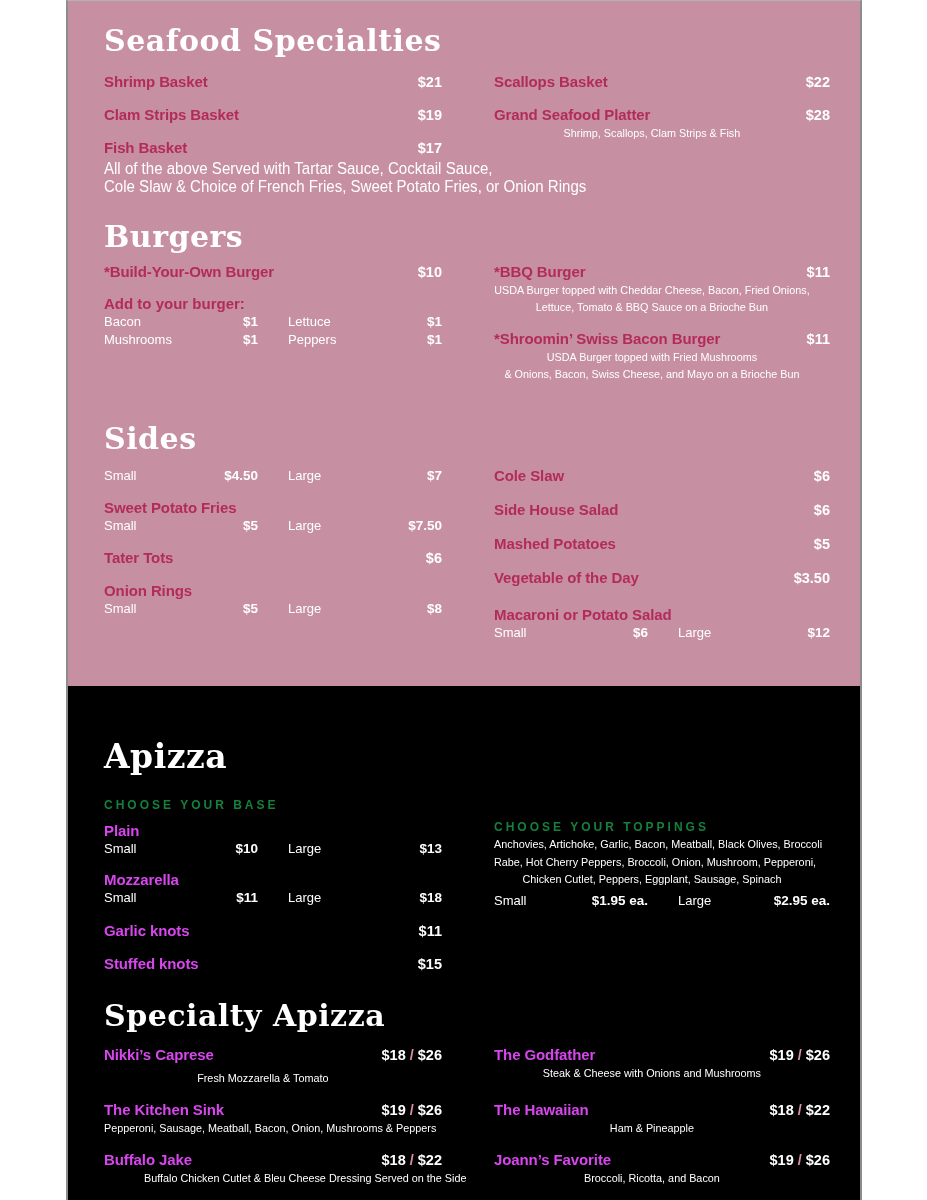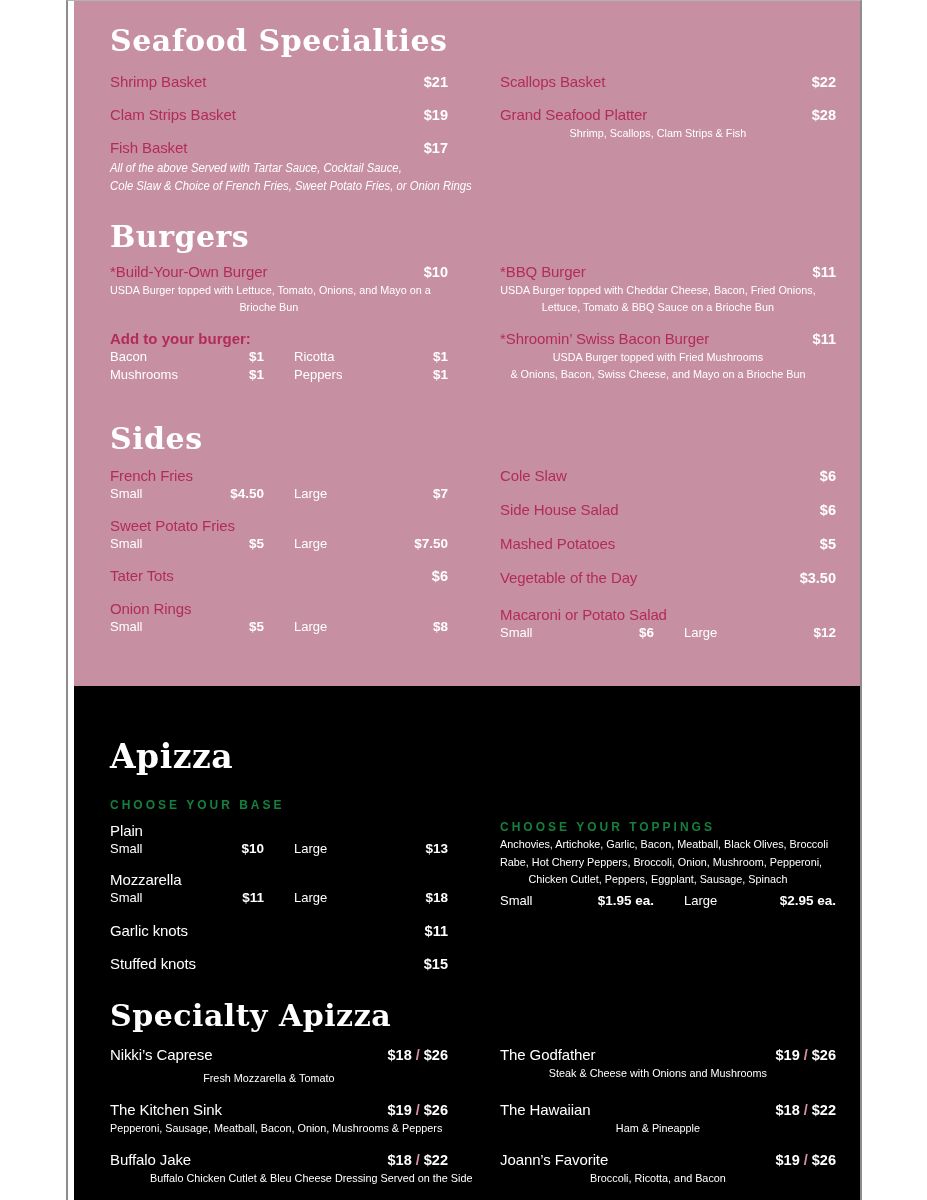--- a/index.html
+++ b/index.html
@@ -9,47 +9,46 @@
     overflow:hidden;
     position:relative;
     font-family:"Liberation Sans", sans-serif;
   }
   .panel {
     position:absolute; left:66px; top:0;
     width:796px; height:1200px;
     border-left:2px solid #8d8d8d;
     border-right:2px solid #8d8d8d;
     border-top:1px solid #b3b3b3;
-    padding-left:6px;
   }
   .band { position:relative; width:100%; }
   .band-pink { height:685px; background:#c690a2; }
   .band-black { height:514px; background:#000000; }
   .sec { position:absolute; left:36px; right:30px; }
 
   
   .title {
     font-family:"DejaVu Serif", serif;
     font-weight:700; color:#ffffff;
     font-size:30px; line-height:36px; letter-spacing:.5px;
   }
   .title-big { font-size:33px; line-height:40px; }
 
   .cols { display:grid; grid-template-columns:338px 336px; column-gap:52px; }
 
   .irow { display:flex; justify-content:space-between; align-items:baseline; line-height:18px; }
-  .iname { font-size:15px; font-weight:400; letter-spacing:-.1px; }
+  .iname { font-size:15px; font-weight:700; letter-spacing:-.1px; }
   .band-pink .iname { color:#b22b5b; }
-  .band-black .iname { color:#ffffff; }
+  .band-black .iname { color:#d946ef; }
   .iprice { color:#ffffff; font-size:14.5px; font-weight:700; white-space:nowrap; }
   .slash { color:#db91a5; font-weight:700; }
 
   .desc { color:#ffffff; font-size:11.5px; line-height:17px; font-weight:400;text-align:center; }
   .desc .line, .desc-line { white-space:nowrap; transform:scaleX(.94); transform-origin:0 50%; }
-  .note { font-style:italic; font-size:12px; line-height:17.5px; color:#ffffff; }
+  .note { font-size:16px; line-height:17.5px; color:#ffffff; }
 
   .size-row {
     display:grid; grid-template-columns:154px 1fr; column-gap:30px;
     line-height:18px; color:#ffffff;
   }
   .size-cell { display:flex; justify-content:space-between; align-items:baseline;gap:36px; }
   .size-label { font-size:13px; font-weight:400; color:#ffffff; }
   .size-price { font-size:13.5px; font-weight:700; color:#ffffff; }
 
   .caps-heading {
@@ -108,32 +107,28 @@
     </section>
 
     <section class="sec" style="top:218px;">
       <h2 class="title">Burgers</h2>
       <div class="cols" style="margin-top:8px;">
         <div>
           <div class="irow">
             <span class="iname">*Build-Your-Own Burger</span>
             <span class="iprice">$10</span>
           </div>
-          <div class="desc" style="margin-top:1px;">
-            <div class="line">USDA Burger topped with Lettuce, Tomato, Onions, and Mayo on a</div>
-            <div class="line">Brioche Bun</div>
-          </div>
           <div class="addon-heading" style="margin-top:14px;">Add to your burger:</div>
           <div class="size-row">
             <div class="size-cell">
               <span class="size-label">Bacon</span>
               <span class="size-price">$1</span>
             </div>
             <div class="size-cell">
-              <span class="size-label">Ricotta</span>
+              <span class="size-label">Lettuce</span>
               <span class="size-price">$1</span>
             </div>
           </div>
           <div class="size-row">
             <div class="size-cell">
               <span class="size-label">Mushrooms</span>
               <span class="size-price">$1</span>
             </div>
             <div class="size-cell">
               <span class="size-label">Peppers</span>
@@ -160,23 +155,20 @@
           </div>
         </div>
       </div>
     </section>
 
     <section class="sec" style="top:420px;">
       <h2 class="title">Sides</h2>
       <div class="cols" style="margin-top:10px;">
         <div>
           <div class="mb14">
-            <div class="irow">
-              <span class="iname">French Fries</span>
-            </div>
             <div class="size-row">
               <div class="size-cell">
                 <span class="size-label">Small</span>
                 <span class="size-price">$4.50</span>
               </div>
               <div class="size-cell">
                 <span class="size-label">Large</span>
                 <span class="size-price">$7</span>
               </div>
             </div>

